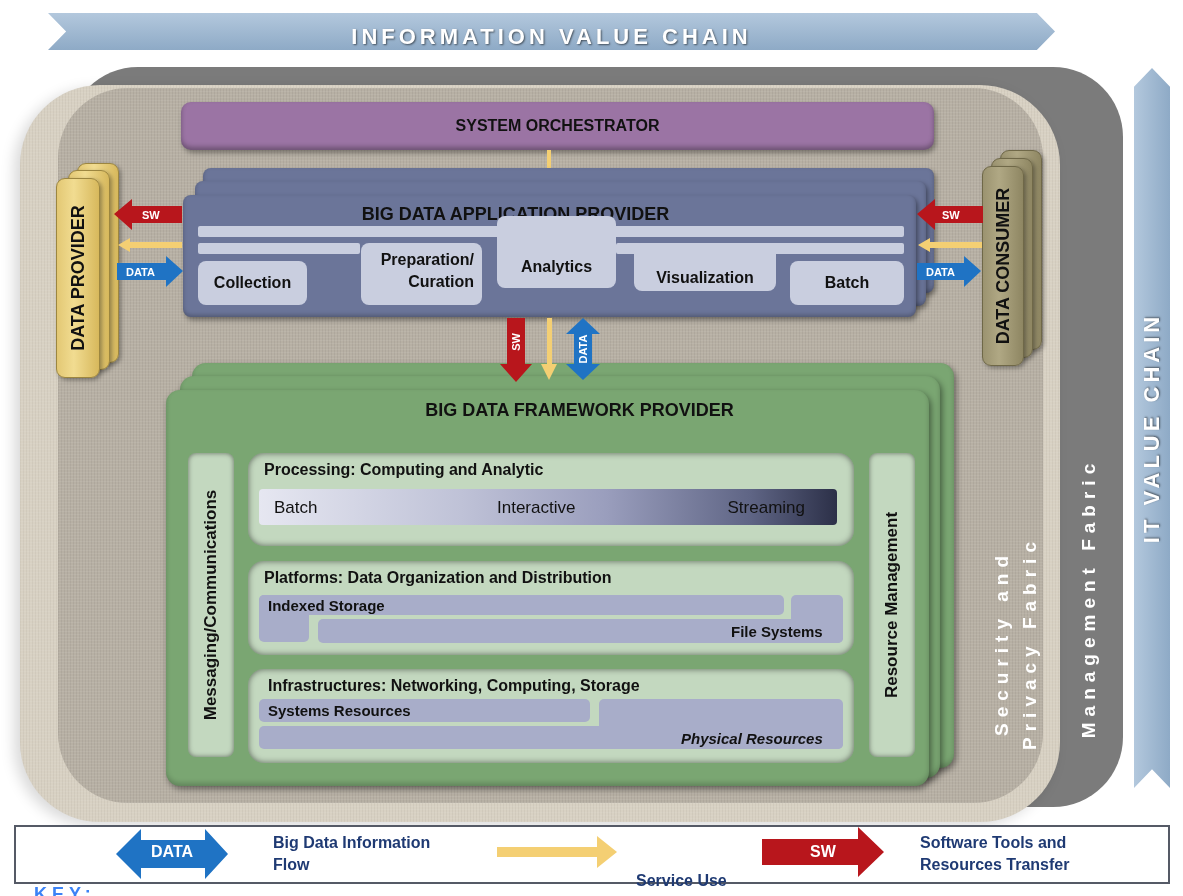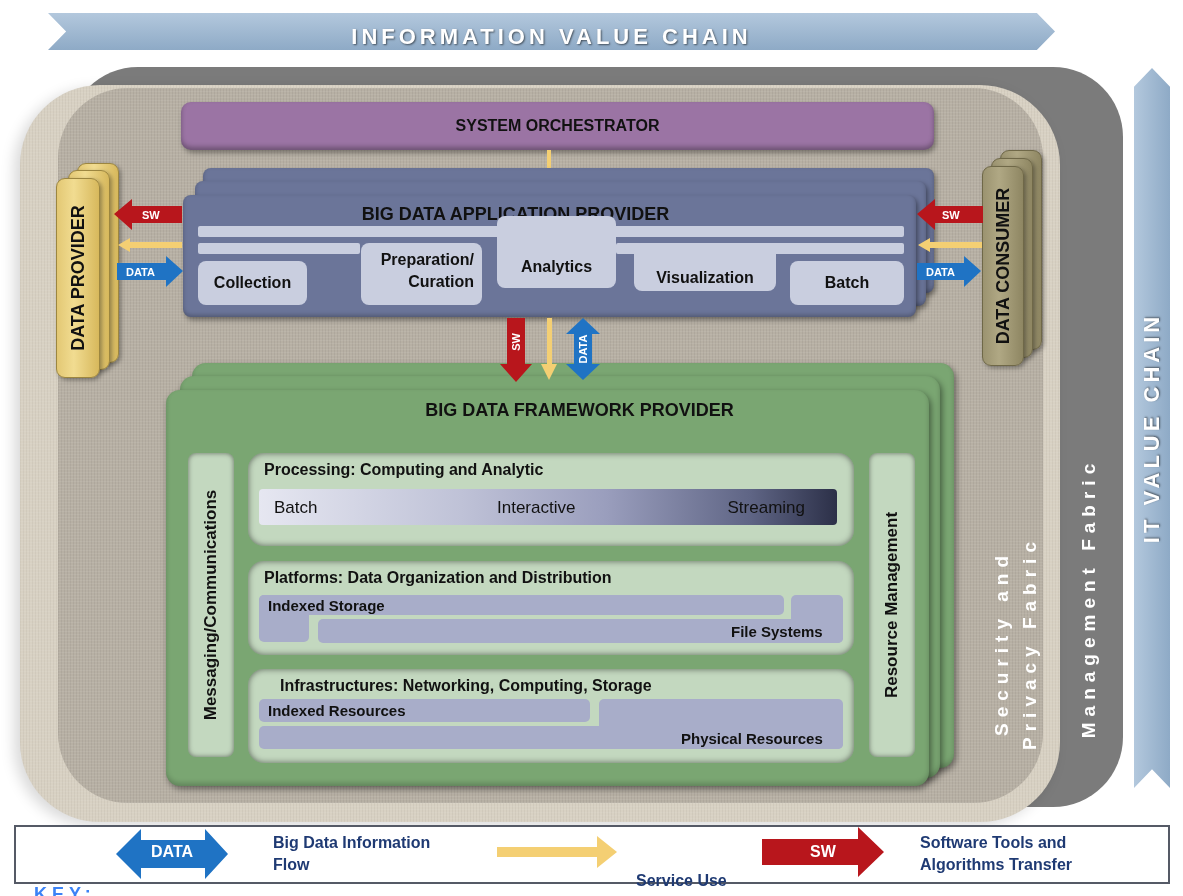--- a/index.html
+++ b/index.html
@@ -279,26 +279,26 @@
 <div class="abs fw-inner" style="left:248px; top:561px; width:606px; height:94px;"></div>
 <div class="abs fw-inner-title" style="left:264px; top:569px;">Platforms: Data Organization and Distribution</div>
 <div class="abs lav" style="left:259px; top:595px; width:525px; height:20px;"></div>
 <div class="abs lav" style="left:259px; top:595px; width:50px; height:47px;"></div>
 <div class="abs lav-text" style="left:268px; top:597px;text-align:center;">Indexed Storage</div>
 <div class="abs lav" style="left:791px; top:595px; width:52px; height:48px;"></div>
 <div class="abs lav" style="left:318px; top:619px; width:525px; height:24px;"></div>
 <div class="abs lav-text" style="left:731px; top:623px;">File Systems</div>
 
 <div class="abs fw-inner" style="left:248px; top:669px; width:606px; height:94px;"></div>
-<div class="abs fw-inner-title" style="left:280px; top:677px;">Infrastructures: Networking, Computing, Storage</div>
+<div class="abs fw-inner-title" style="left:268px; top:677px;">Infrastructures: Networking, Computing, Storage</div>
 <div class="abs lav" style="left:259px; top:699px; width:331px; height:23px;"></div>
-<div class="abs lav-text" style="left:268px; top:702px;">Indexed Resources</div>
+<div class="abs lav-text" style="left:268px; top:702px;">Systems Resources</div>
 <div class="abs lav" style="left:599px; top:699px; width:244px; height:50px;"></div>
 <div class="abs lav" style="left:259px; top:726px; width:584px; height:23px;"></div>
-<div class="abs lav-text" style="left:681px; top:730px;">Physical Resources</div>
+<div class="abs lav-text" style="left:681px; top:730px;font-style:italic;">Physical Resources</div>
 
 <div class="abs key"></div>
 <div class="abs key-title">KEY:</div>
 
 <svg class="abs" style="left:116px; top:827px; width:114px; height:54px;">
   <polygon points="0,27 25,2 25,13 89,13 89,2 112,27 89,52 89,41 25,41 25,52" fill="#1f73c4"></polygon>
 </svg>
 <div class="abs" style="left:172px; top:843px; width:0; height:0;">
   <span style="position:absolute; transform:translateX(-50%); color:#fff; font-weight:bold; font-size:16px;">DATA</span>
 </div>
@@ -313,14 +313,14 @@
 <div class="abs key-text" style="left:636px; top:870px;">Service Use</div>
 
 <svg class="abs" style="left:762px; top:827px; width:124px; height:54px;">
   <polygon points="0,12 96,12 96,0 122,25 96,50 96,38 0,38" fill="#b8161c"></polygon>
 </svg>
 <div class="abs" style="left:823px; top:843px; width:0; height:0;">
   <span style="position:absolute; transform:translateX(-50%); color:#fff; font-weight:bold; font-size:16px;">SW</span>
 </div>
 <div class="abs key-text" style="left:920px; top:832px;">
   <div>Software Tools and</div>
-  <div>Algorithms Transfer</div>
+  <div>Resources Transfer</div>
 </div>
 
 </body></html>

